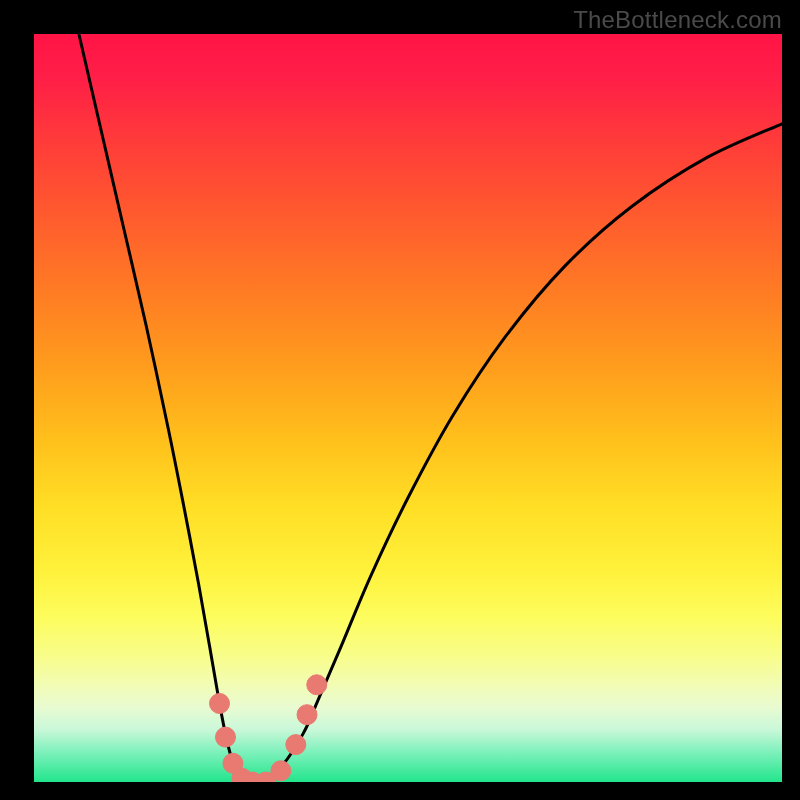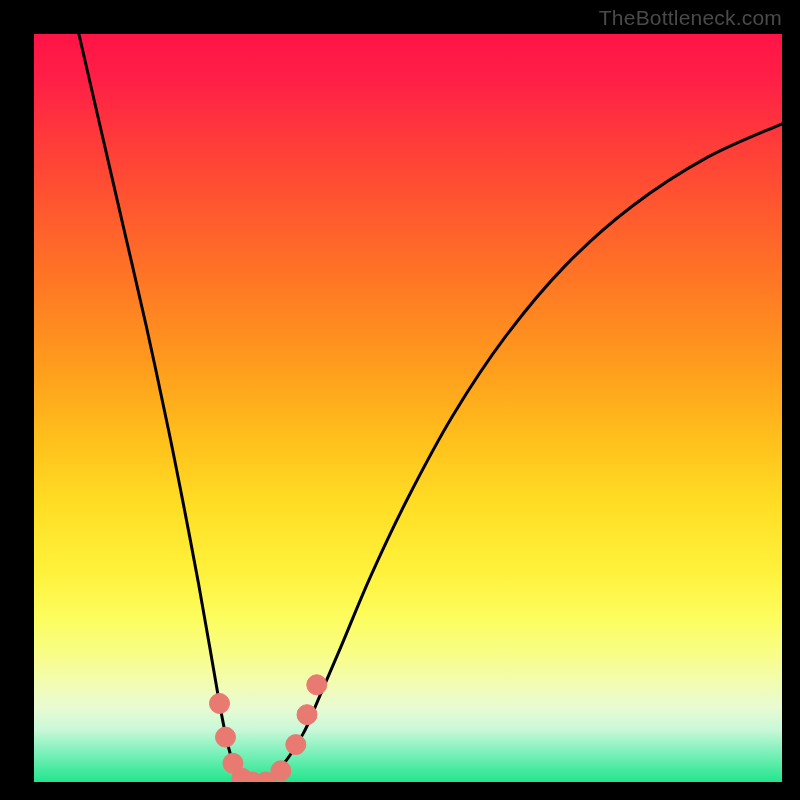--- a/index.html
+++ b/index.html
@@ -45,21 +45,21 @@
       #c9f8d9 93%,
       #7ef1bb 96%,
       #22e58d 100%
     );
   }
   .watermark {
     position: absolute;
     top: 6px;
     right: 18px;
     color: #4a4a4a;
-    font-size: 21px;
+    font-size: 24px;
     font-weight: 500;
     letter-spacing: 0.2px;
     user-select: none;
   }
   svg.curve {
     position: absolute;
     inset: 0;
   }
 </style>
 </head>

